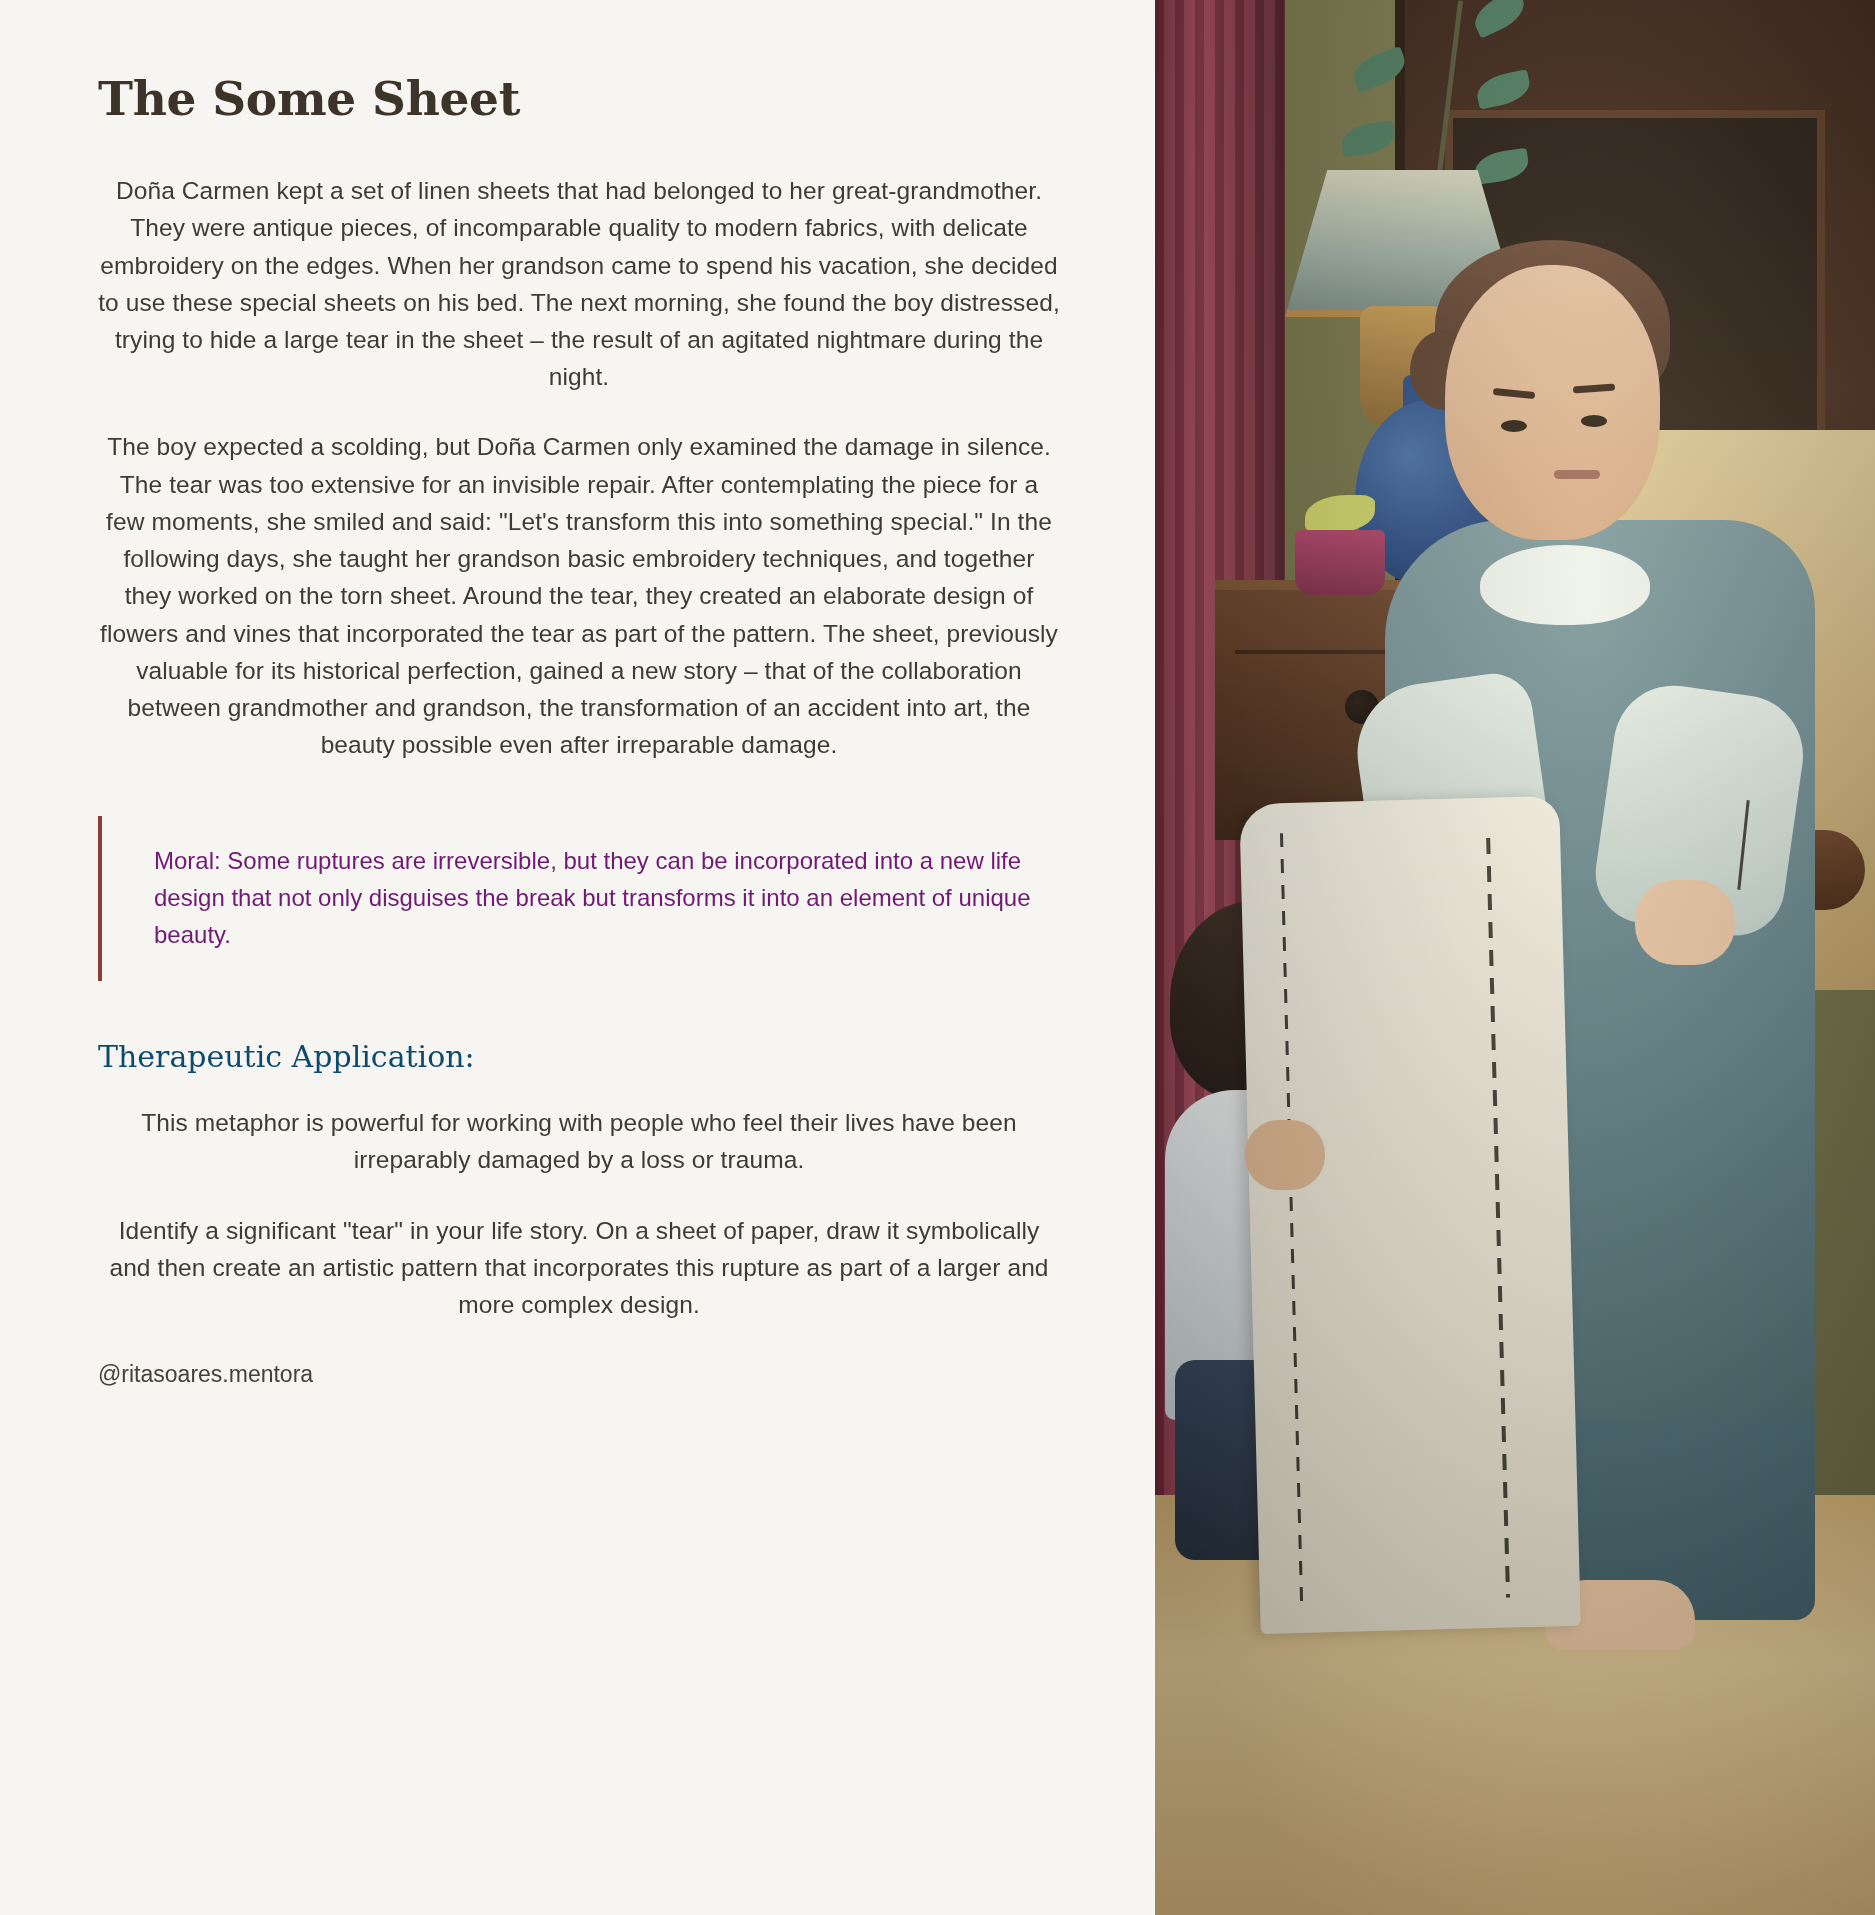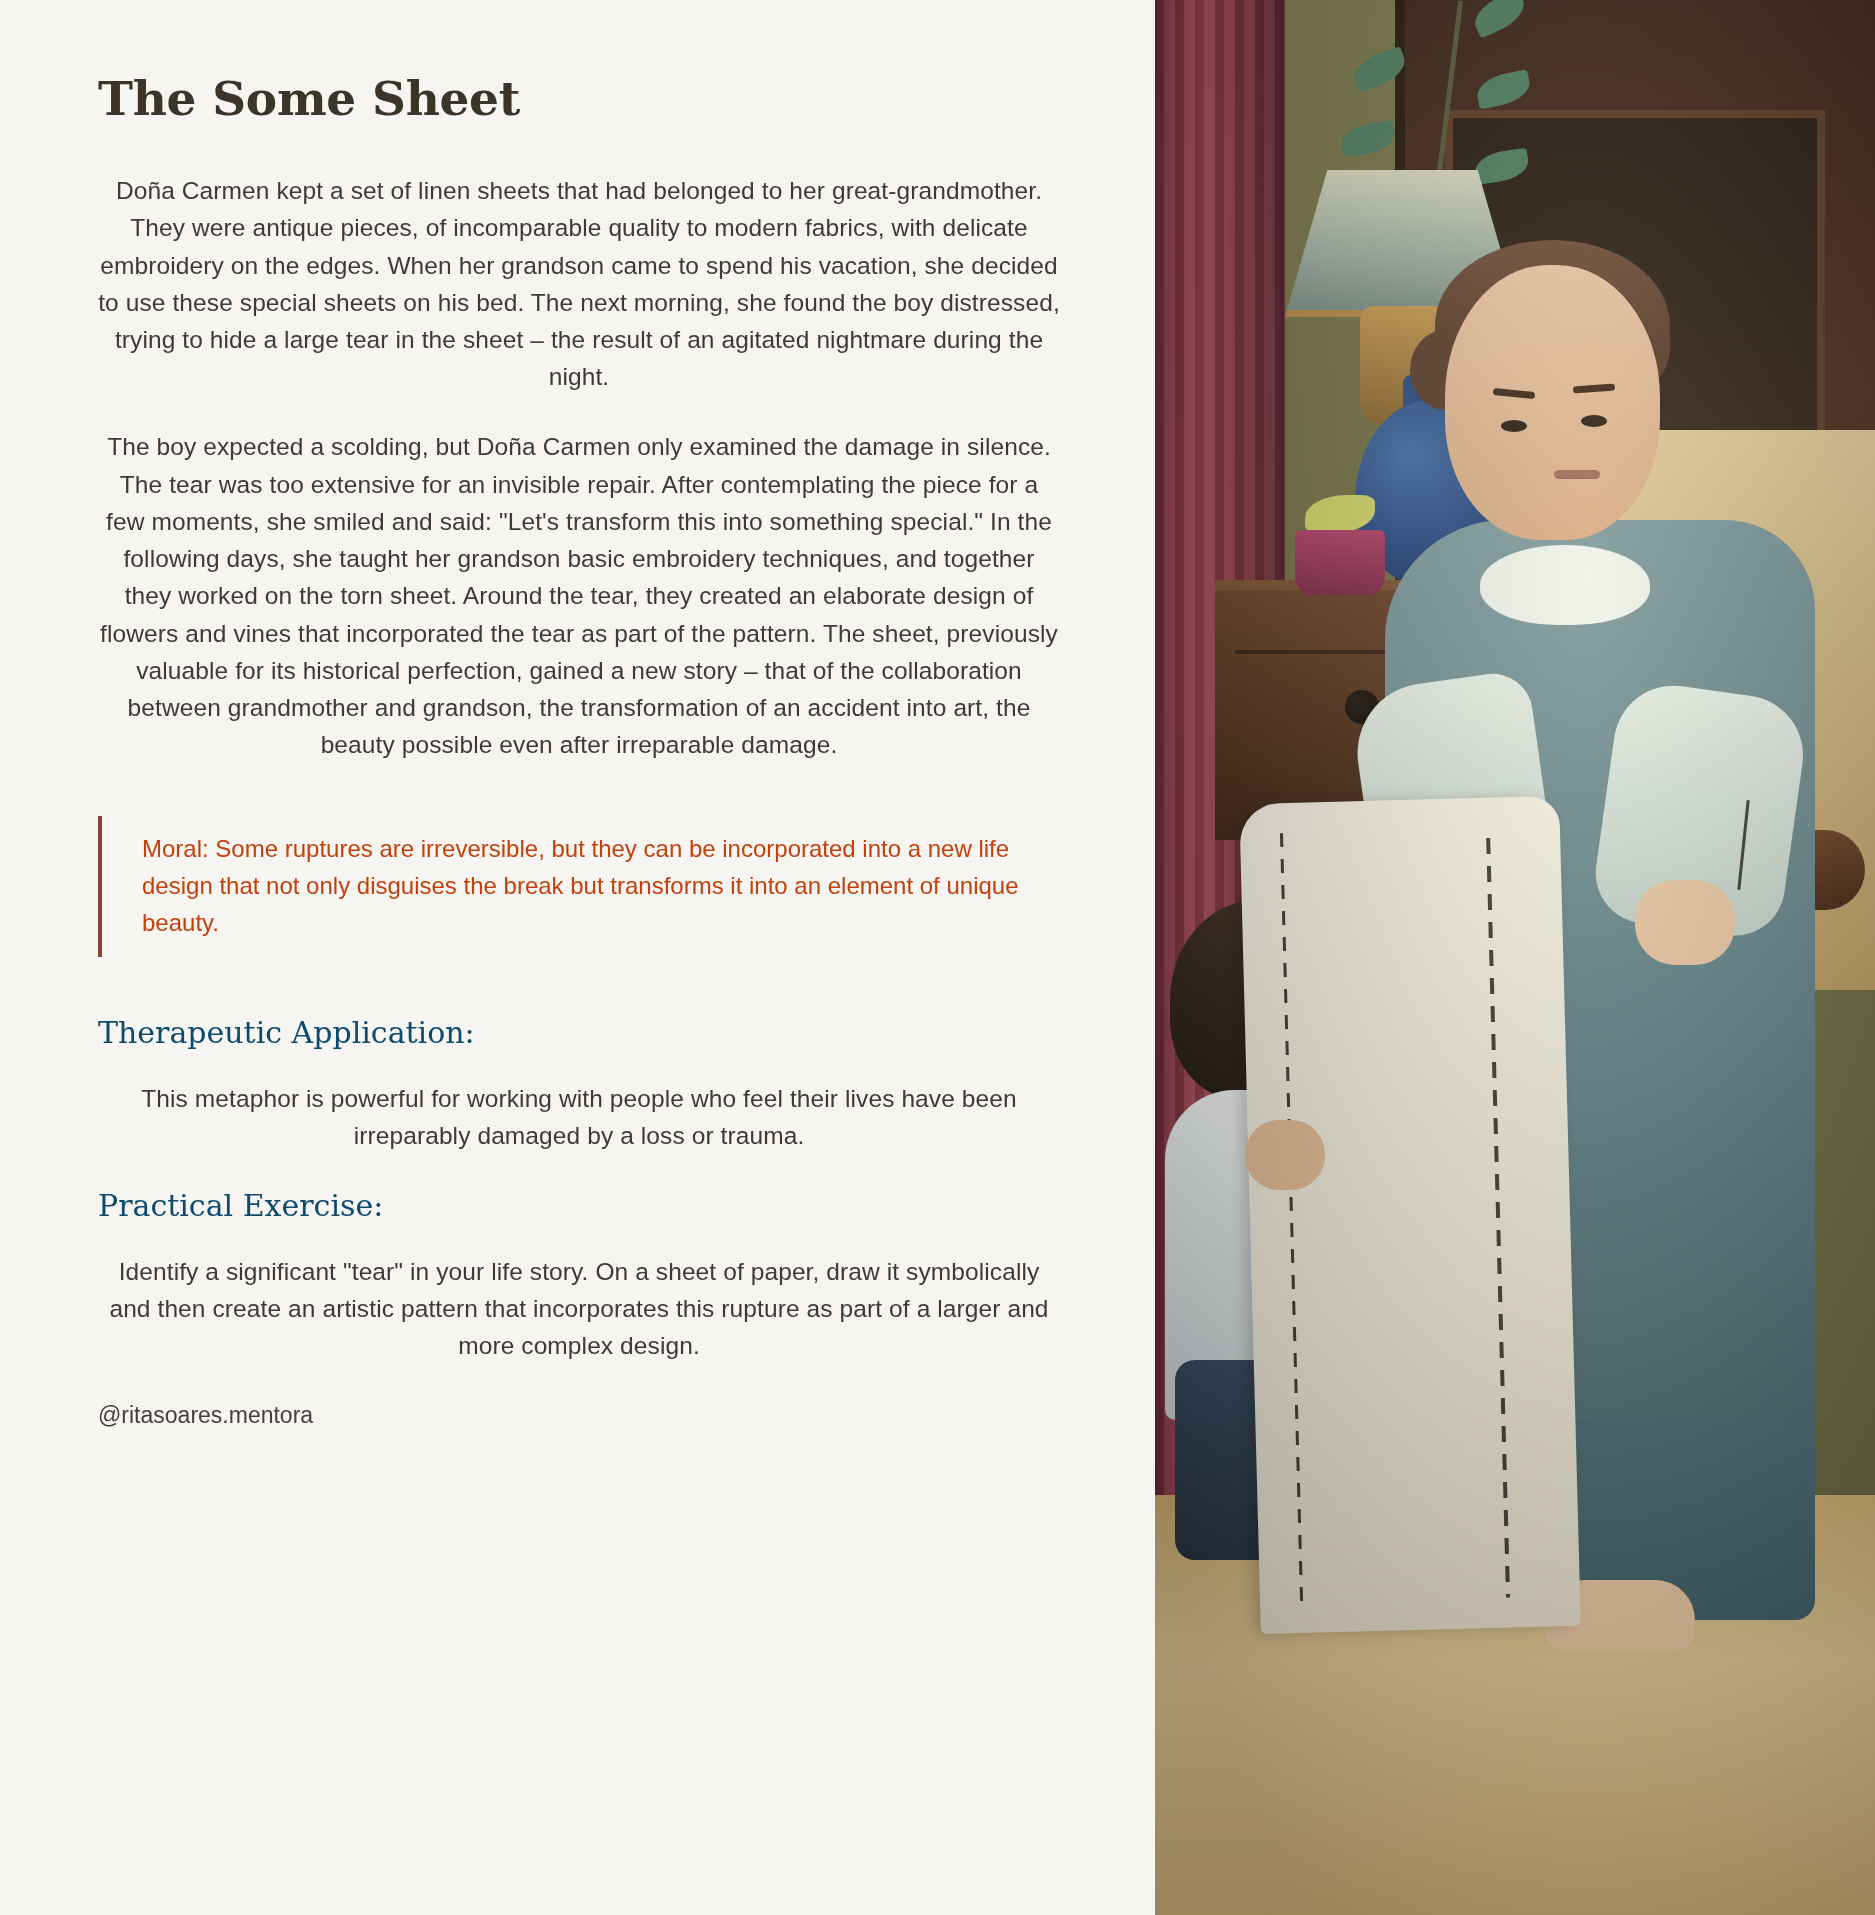--- a/index.html
+++ b/index.html
@@ -51,22 +51,22 @@
     text-align: center;
   }
   .quote {
     border-left: 4px solid #8b4034;
     margin: 52px 0 58px 0;
     padding: 14px 0 16px 40px;
   }
   .quote p {
     font-size: 24px;
     line-height: 1.55;
-    color: #c2410c;
-    margin: 0;
+    color: #701a75;
+    margin: 12px;
   }
   h2.sub {
     font-family: "DejaVu Serif", serif;
     font-weight: normal;
     font-size: 30px;
     color: #0c4a6e;
     margin: 0 0 30px 0;
   }
   .sub-spaced { margin-top: 46px; }
   p.handle {
@@ -287,21 +287,20 @@
     <p class="body-par">Doña Carmen kept a set of linen sheets that had belonged to her great-grandmother. They were antique pieces, of incomparable quality to modern fabrics, with delicate embroidery on the edges. When her grandson came to spend his vacation, she decided to use these special sheets on his bed. The next morning, she found the boy distressed, trying to hide a large tear in the sheet – the result of an agitated nightmare during the night.</p>
     <p class="body-par">The boy expected a scolding, but Doña Carmen only examined the damage in silence. The tear was too extensive for an invisible repair. After contemplating the piece for a few moments, she smiled and said: "Let's transform this into something special." In the following days, she taught her grandson basic embroidery techniques, and together they worked on the torn sheet. Around the tear, they created an elaborate design of flowers and vines that incorporated the tear as part of the pattern. The sheet, previously valuable for its historical perfection, gained a new story – that of the collaboration between grandmother and grandson, the transformation of an accident into art, the beauty possible even after irreparable damage.</p>
 
     <div class="quote">
       <p>Moral: Some ruptures are irreversible, but they can be incorporated into a new life design that not only disguises the break but transforms it into an element of unique beauty.</p>
     </div>
 
     <h2 class="sub">Therapeutic Application:</h2>
     <p class="body-par">This metaphor is powerful for working with people who feel their lives have been irreparably damaged by a loss or trauma.</p>
 
-    <h2 class="sub sub-spaced">Practical Exercise:</h2>
     <p class="body-par">Identify a significant "tear" in your life story. On a sheet of paper, draw it symbolically and then create an artistic pattern that incorporates this rupture as part of a larger and more complex design.</p>
 
     <p class="handle">@ritasoares.mentora</p>
   </div>
 
   <div class="art-col">
     <div class="scene">
       <div class="wall"></div>
       <div class="curtain"></div>
       <div class="cabinet"></div>

